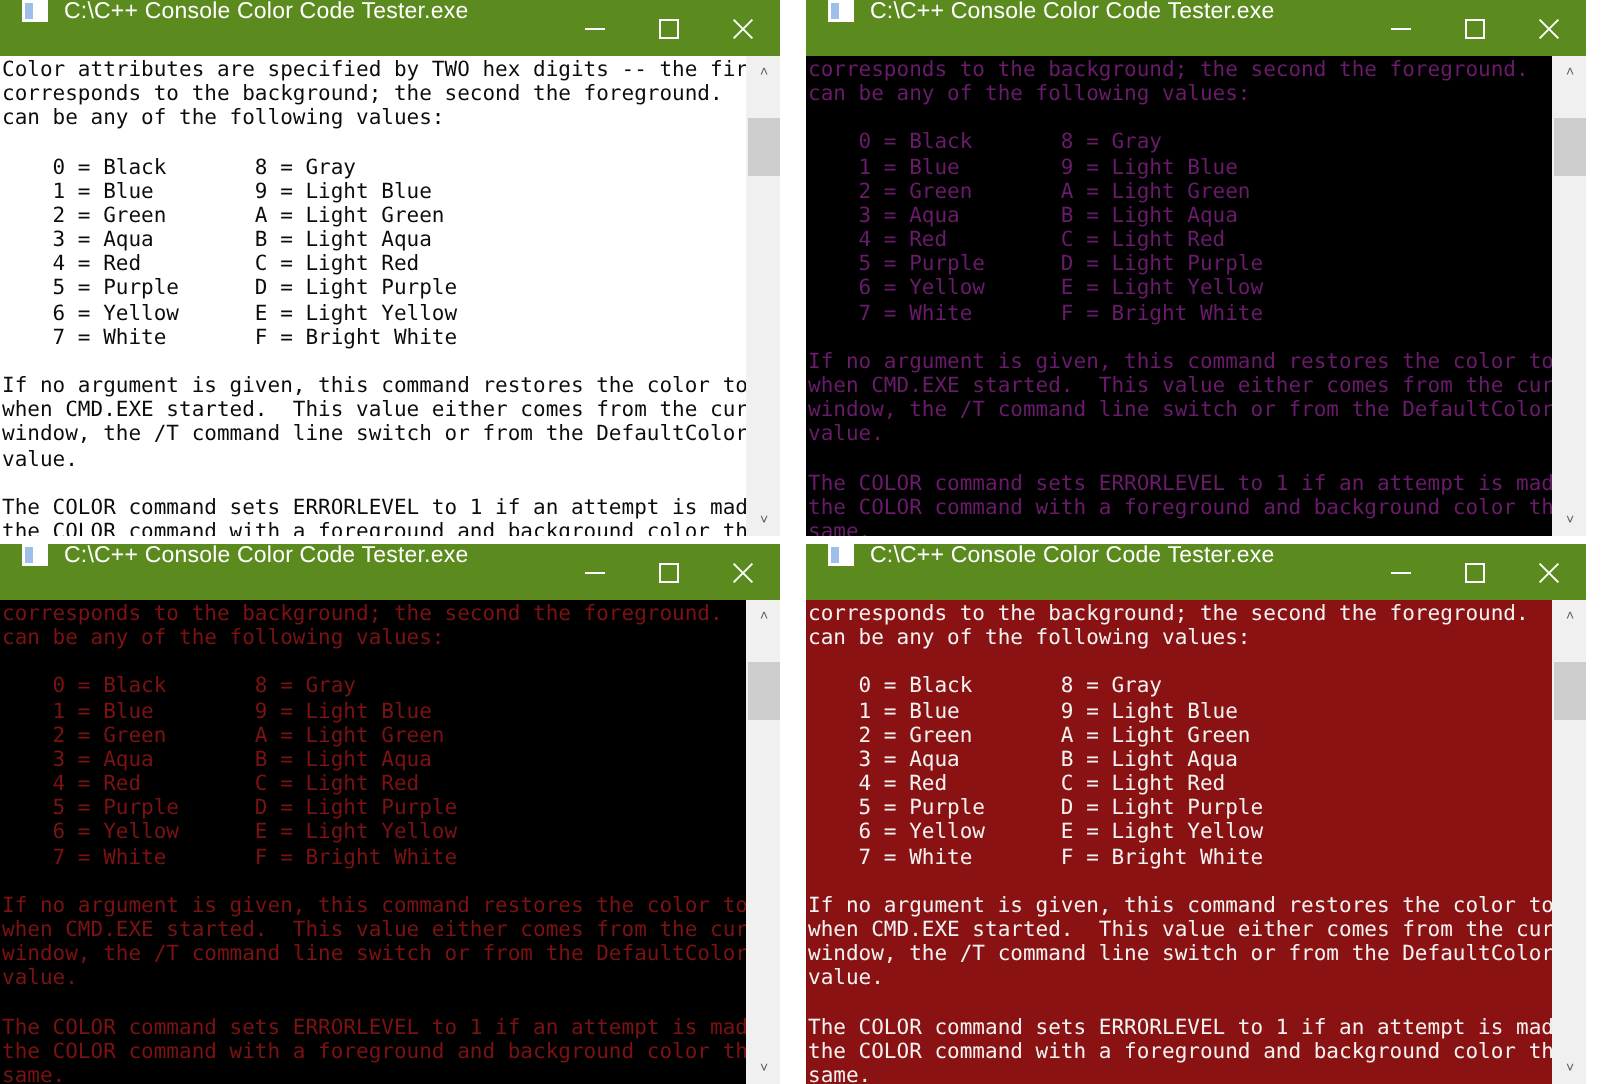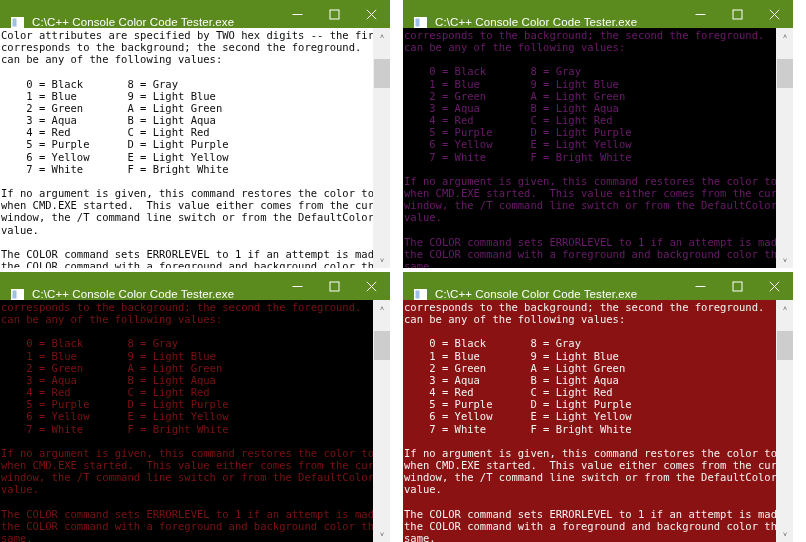--- a/index.html
+++ b/index.html
@@ -24,21 +24,21 @@
   #win-1{left:0px;   top:0px;   width:390px; height:268px;}
   #win-2{left:403px; top:0px;   width:390px; height:268px;}
   #win-3{left:0px;   top:272px; width:390px; height:270px;}
   #win-4{left:403px; top:272px; width:390px; height:270px;}
 
   .titlebar{
     height:28px;
     flex:0 0 28px;
     background:#5b8a1e;
     display:flex;
-    align-items:flex-end;
+    align-items:flex-start;
     color:#ffffff;
     user-select:none;
   }
   .tb-icon{
     width:13px;height:11px;
     margin-left:11px;margin-right:8px;
     display:block;
     flex:0 0 auto;
   }
   .tb-icon .frame{fill:#ffffff;}

